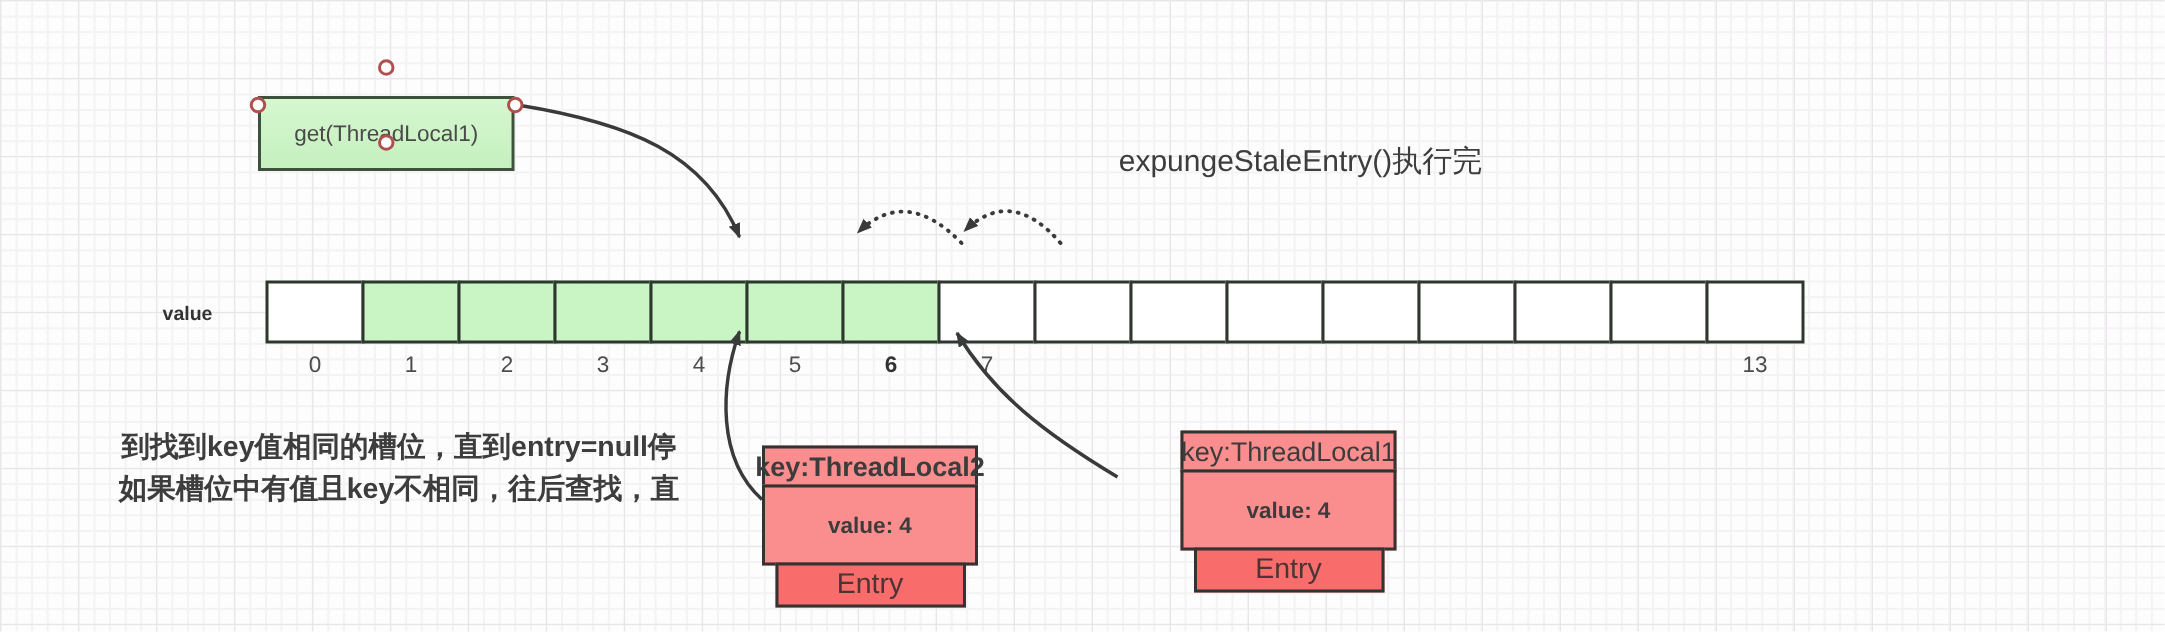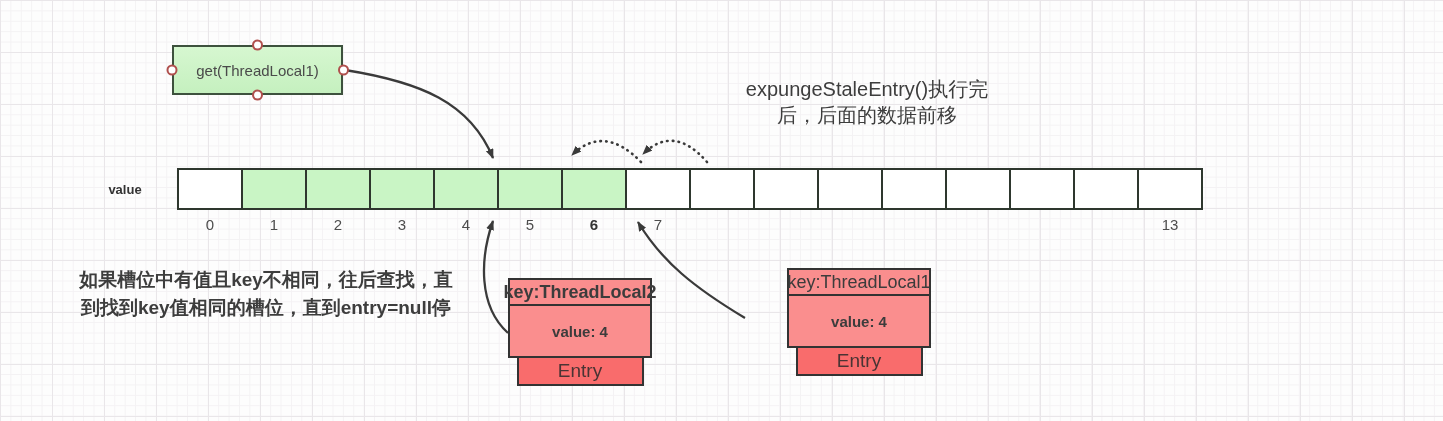--- a/index.html
+++ b/index.html
@@ -7,21 +7,21 @@
   #canvas{
     position:relative;width:1443px;height:421px;overflow:hidden;
     background-color:#fdfdfd;
     background-image:
       linear-gradient(#e9e6e9 1px, transparent 1px),
       linear-gradient(90deg,#e9e6e9 1px, transparent 1px),
       linear-gradient(#f4f2f4 1px, transparent 1px),
       linear-gradient(90deg,#f4f2f4 1px, transparent 1px);
     background-size:52px 52px,52px 52px,10.4px 10.4px,10.4px 10.4px;
   }
-  .abs{position:absolute;}
+  .abs{position:absolute;margin-top:19px;}
   
   #get-box{
     left:172px;top:45px;width:171px;height:50px;box-sizing:border-box;
     background:linear-gradient(#d6f7d0,#c5f0bf);
     border:2px solid #3d513d;
     display:flex;align-items:center;justify-content:center;
     font-size:15px;color:#4a4a4a;
   }
   
   #title{
@@ -72,21 +72,20 @@
 <body>
 
 <div id="canvas">
 
   <div class="abs" id="get-box">
     <span>get(ThreadLocal1)</span>
   </div>
 
   <div class="abs" id="title">
     <div>expungeStaleEntry()执行完</div>
-    <div>后，后面的数据前移</div>
   </div>
 
   <div class="abs" id="table-label">value</div>
 
   <div class="abs" id="array">
       <div class="cell">
         <span class="idx">0</span>
       </div>
       <div class="cell green">
         <span class="idx">1</span>
@@ -129,22 +128,22 @@
       </div>
       <div class="cell">
         <span class="idx"></span>
       </div>
       <div class="cell">
         <span class="idx">13</span>
       </div>
     </div>
 
   <div class="abs" id="note">
+    <div>到找到key值相同的槽位，直到entry=null停</div>
     <div>如果槽位中有值且key不相同，往后查找，直</div>
-    <div>到找到key值相同的槽位，直到entry=null停</div>
   </div>
 
   <div class="abs entry-box" id="entry1">
     <div class="entry-sec entry-key bold">key:ThreadLocal2</div>
     <div class="entry-sec entry-val">value: 4</div>
     <div class="entry-sec entry-tag">Entry</div>
   </div>
 
   <div class="abs entry-box" id="entry2">
     <div class="entry-sec entry-key">key:ThreadLocal1</div>

